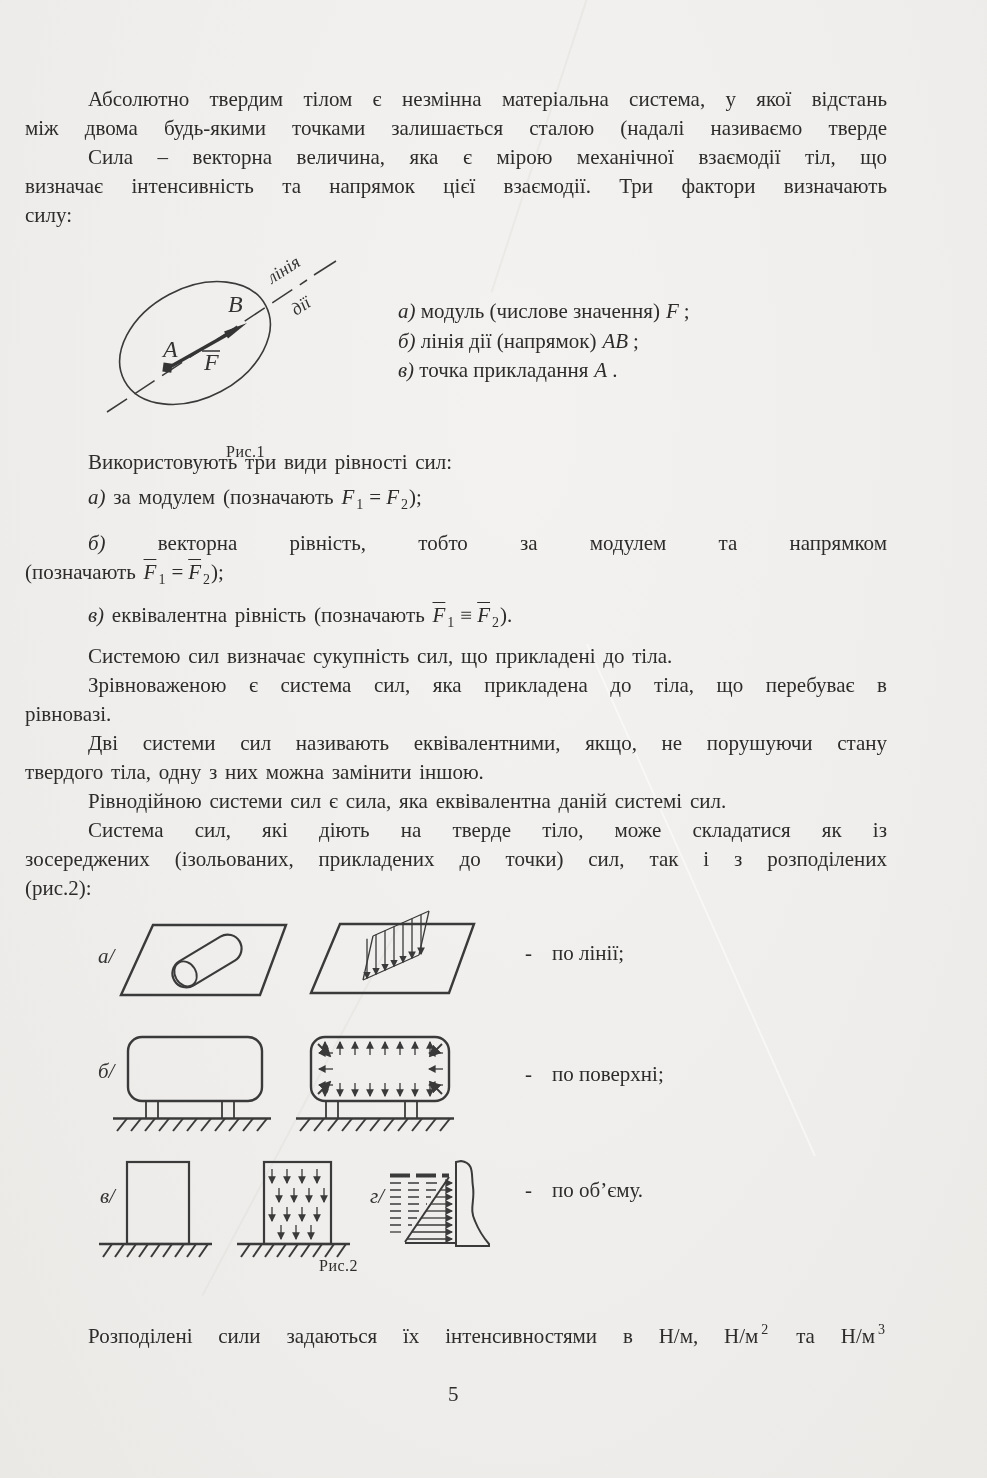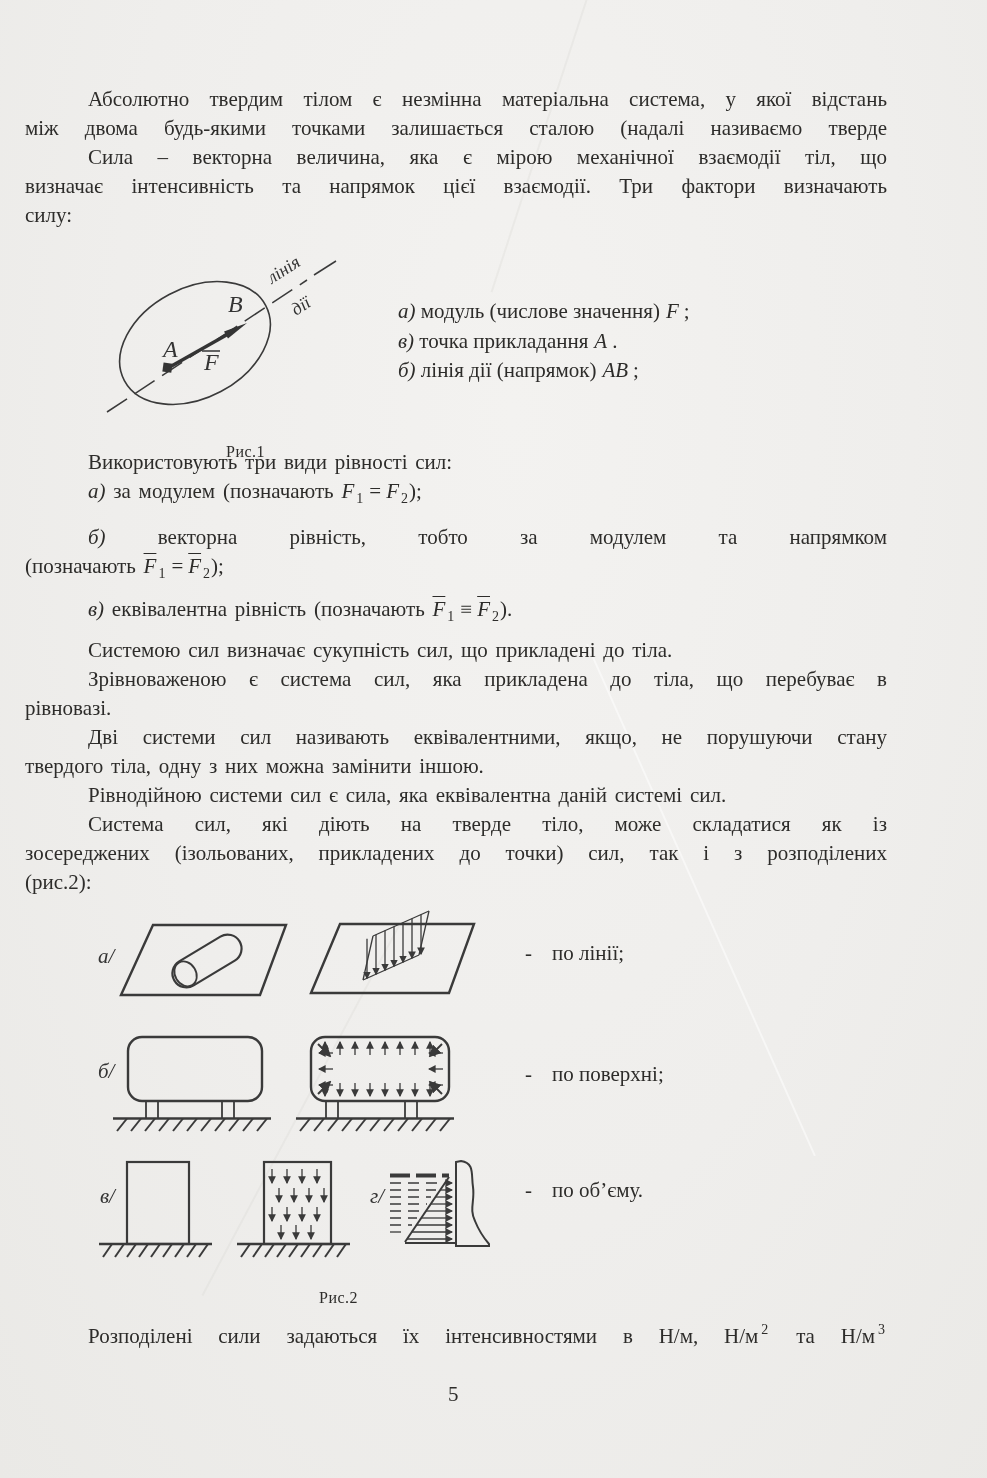--- a/index.html
+++ b/index.html
@@ -66,35 +66,35 @@
     <text transform="translate(180,30) rotate(-33)" class="flbl-sm">лінія</text>
     <text transform="translate(204,62) rotate(-33)" class="flbl-sm">дії</text>
   </svg>
 
   <div class="abs fig1-list">
     <div class="line">
       <i class="mk">а)</i>
       <span>модуль (числове значення)</span><i class="sym var">F</i><span class="pct">;</span>
     </div>
     <div class="line">
+      <i class="mk">б)</i>
+      <span>лінія дії (напрямок)</span><i class="sym var">AB</i><span class="pct">;</span>
+    </div>
+    <div class="line">
       <i class="mk">в)</i>
       <span>точка прикладання</span><i class="sym var">A</i><span class="pct">.</span>
     </div>
-    <div class="line">
-      <i class="mk">б)</i>
-      <span>лінія дії (напрямок)</span><i class="sym var">AB</i><span class="pct">;</span>
-    </div>
   </div>
 
   <div class="abs fig-caption" style="left:194px;top:443px;">Рис.1</div>
 
   <section class="abs tblock" style="top:448px;">
     <span class="line ll ind">Використовують три види рівності сил:</span>
 
-    <span class="line ll ind eqline" style="">
+    <span class="line ll ind eqline" style="margin-top:6px;">
       <i class="mk">а)</i>
       <span>за модулем (позначають</span>
       <i class="var">F</i><sub class="fsub">1</sub><span class="rel">=</span><i class="var">F</i><sub class="fsub">2</sub><span>);</span>
     </span>
 
     <span class="line jl ind" style="margin-top:10px;">
       <i class="mk">б)</i>
       <span>векторна рівність, тобто за модулем та напрямком</span>
     </span>
     <span class="line ll eqline">
@@ -305,21 +305,21 @@
   </div>
   <div class="abs side-cap" style="left:525px;top:1062px;">
     <span>-</span>
     <span>по поверхні;</span>
   </div>
   <div class="abs side-cap" style="left:525px;top:1178px;">
     <span>-</span>
     <span>по об’єму.</span>
   </div>
 
-  <div class="abs fig-caption" style="left:287px;top:1289px;">Рис.2</div>
+  <div class="abs fig-caption" style="left:287px;top:1257px;">Рис.2</div>
 
   <section class="abs tblock" style="top:1315px;">
     <span class="line jl ind">
       <span>Розподілені сили задаються їх інтенсивностями в Н/м, Н/м</span><sup class="fsup">2</sup>
       <span>та Н/м</span><sup class="fsup">3</sup>
     </span>
   </section>
 
   <div class="abs pageno" style="left:448px;top:1382px;">5</div>
 

